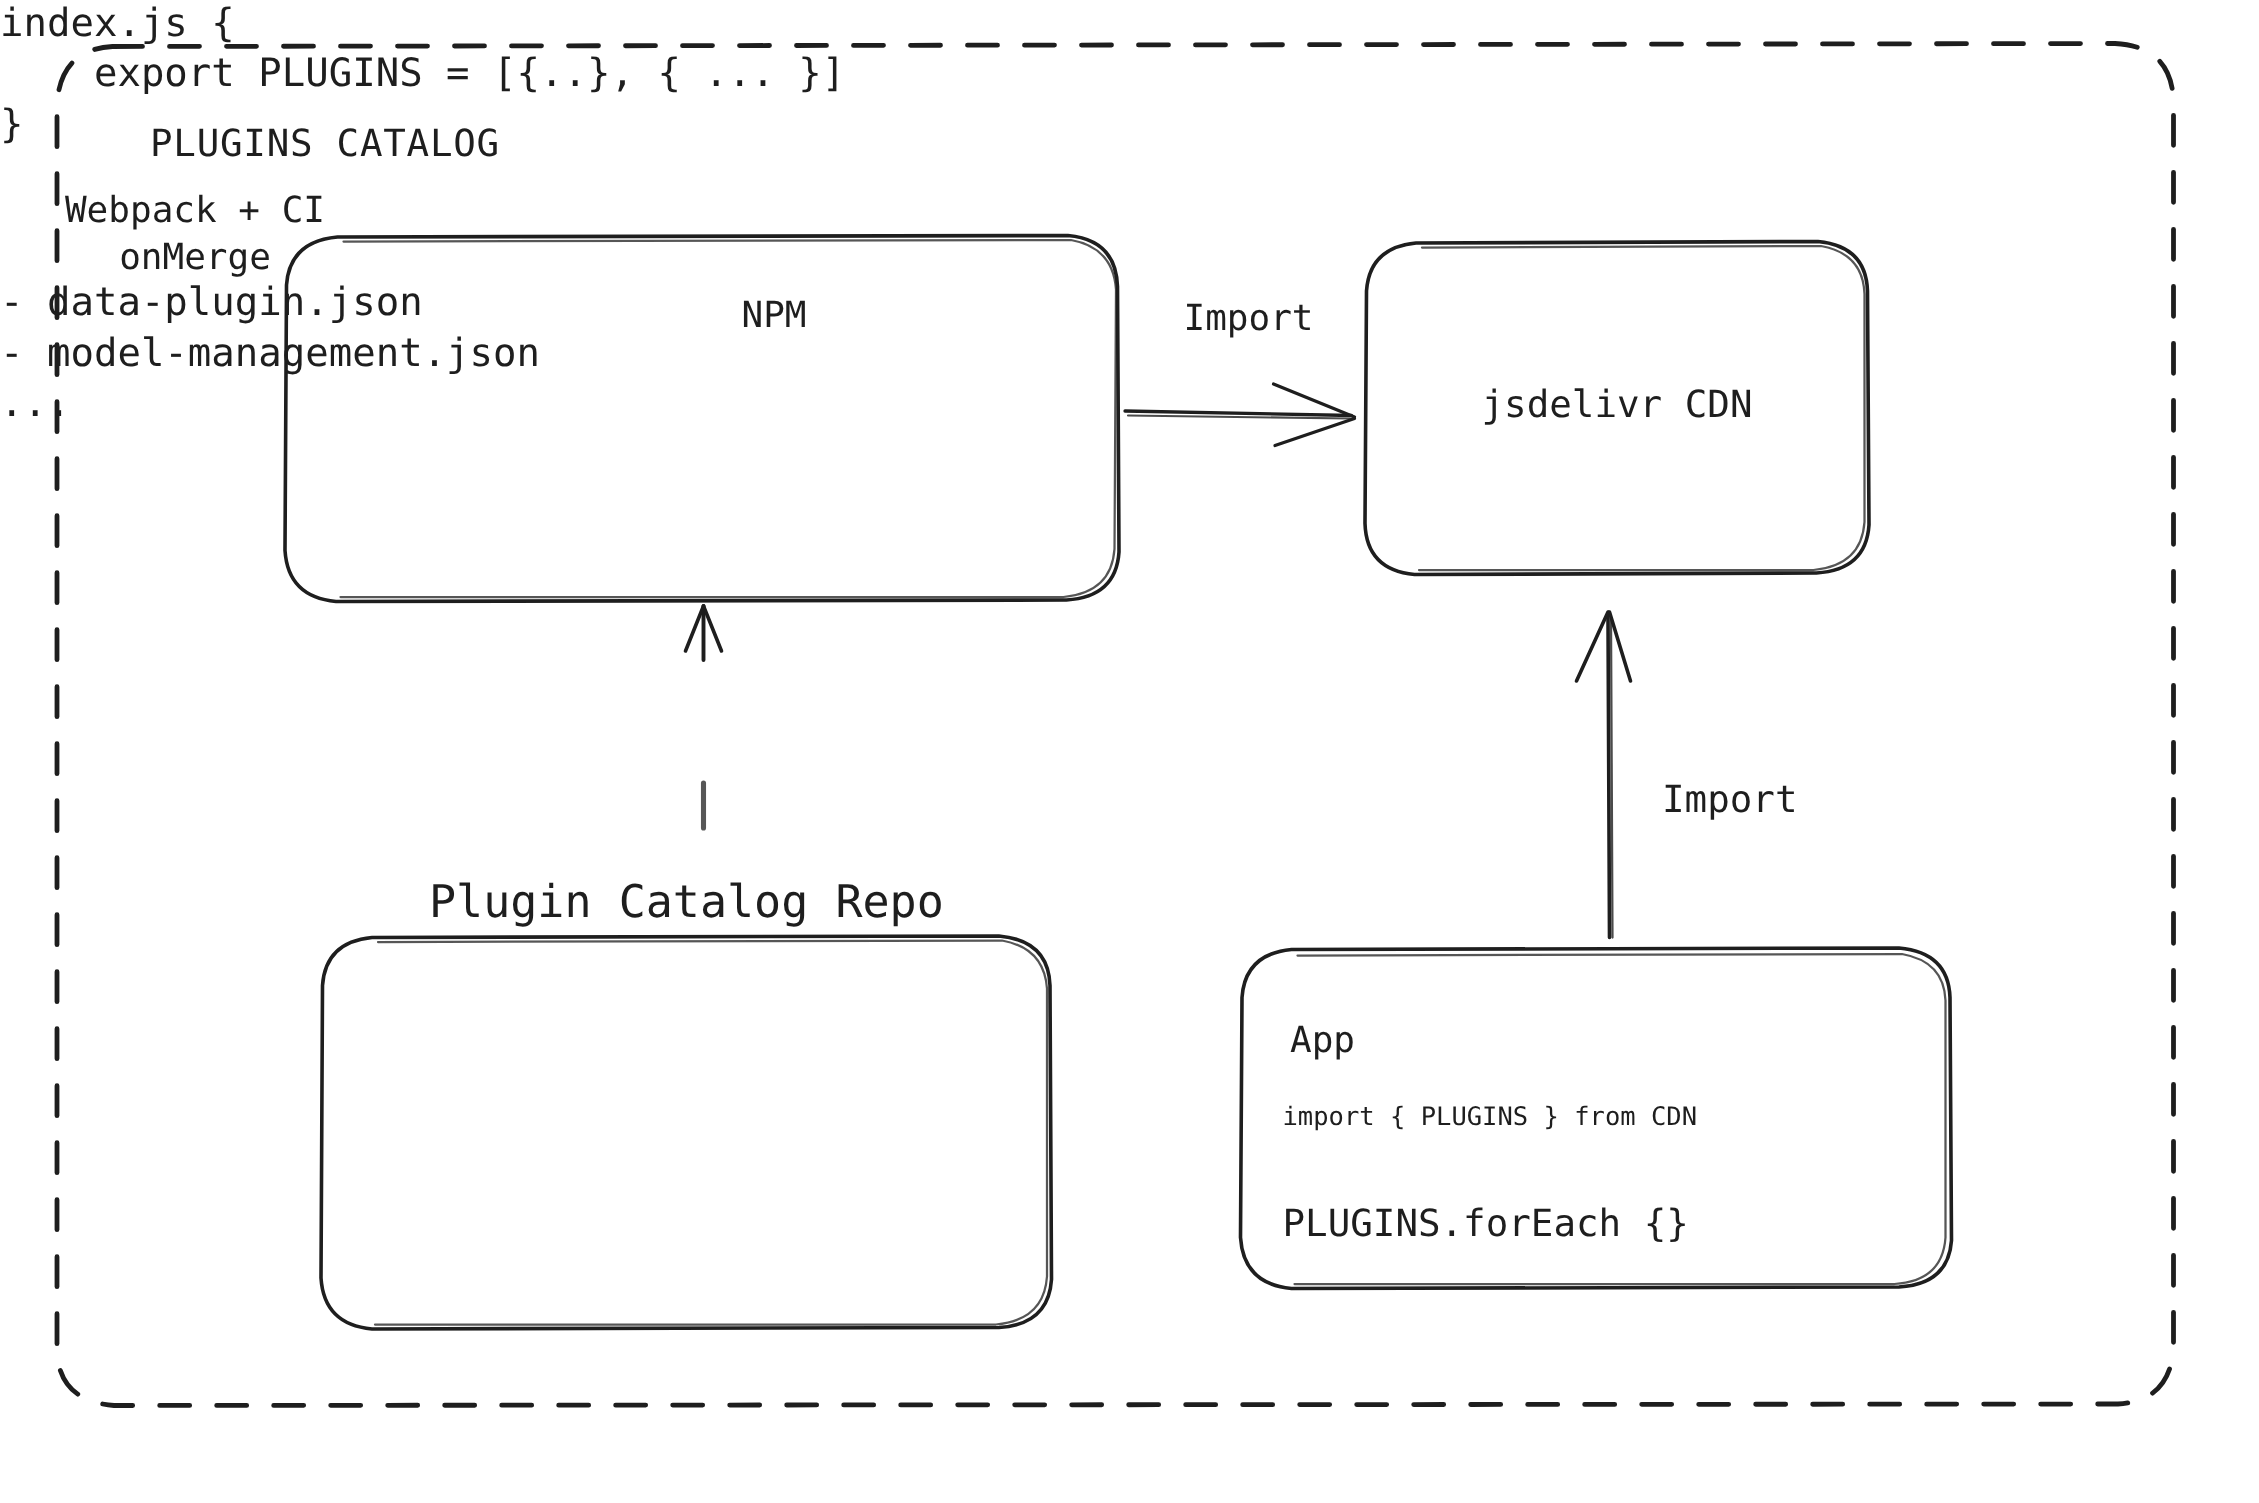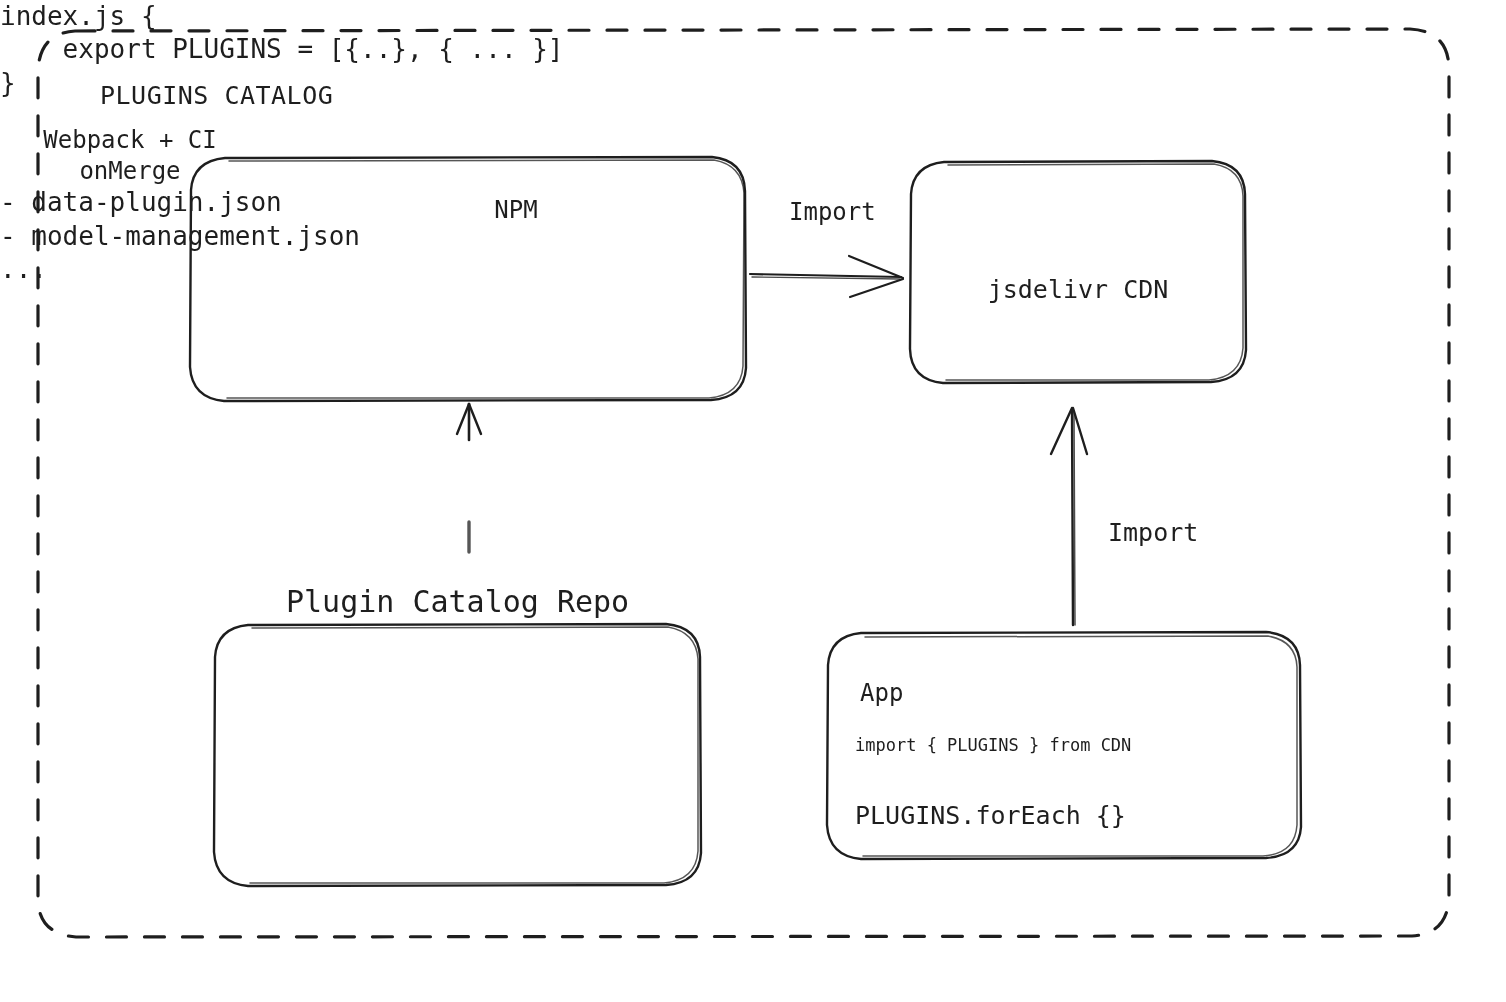--- a/index.html
+++ b/index.html
@@ -47,21 +47,21 @@
   }
   .npm-code {
     left: 221px;
     top: 252px;
     font-size: 26px;
     line-height: 1.32;
   }
   
   .cdn-title {
     left: 910px;
-    top: 274px;
+    top: 254px;
     width: 336px;
     text-align: center;
     font-size: 25px;
   }
   
   .cache-label {
     left: 789px;
     top: 197px;
     font-size: 24px;
   }

